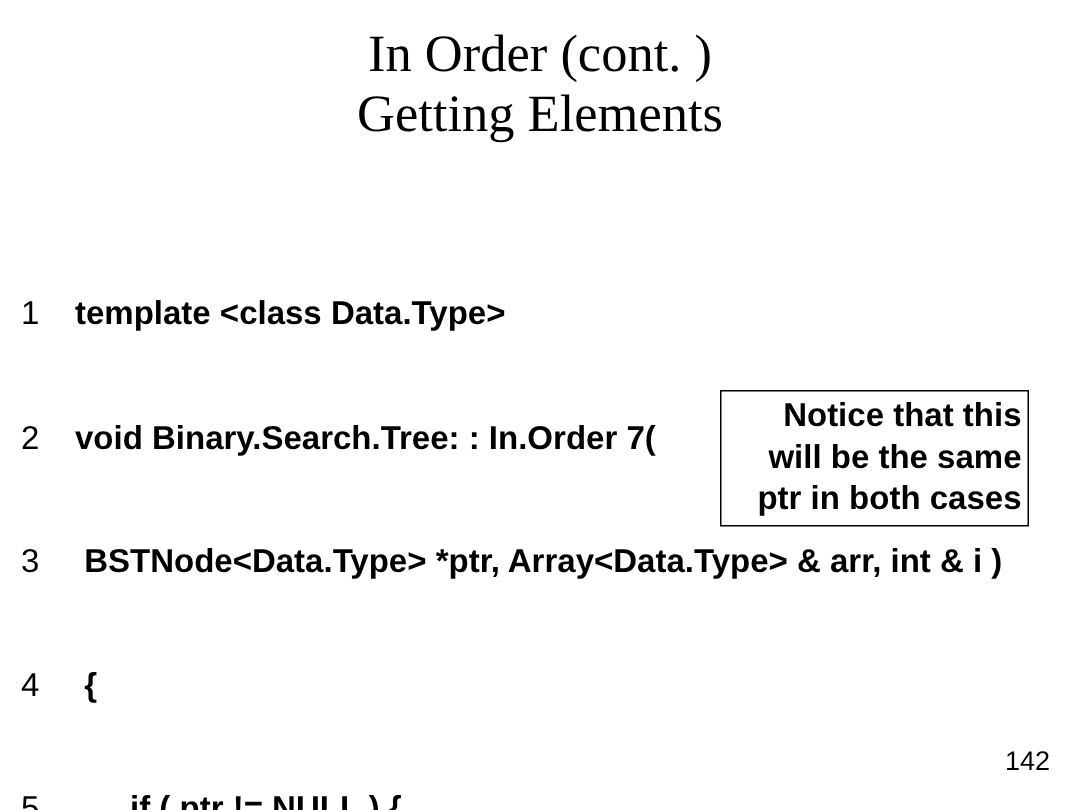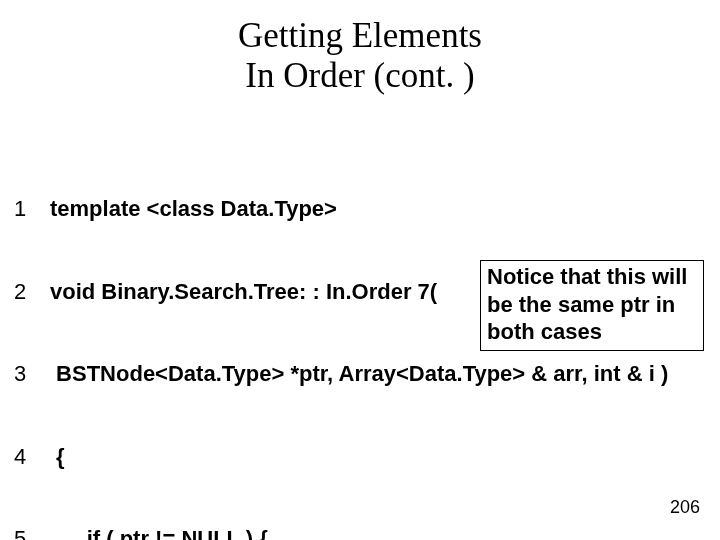--- a/index.html
+++ b/index.html
@@ -34,56 +34,57 @@
   .num {
     display: inline-block;
     width: 36px;
     text-align: left;
   }
   .txt { white-space: pre; font-weight: bold; }
   .callout {
     position: absolute;
     left: 480px;
     top: 260px;
-    width: 224px;
+    width: 206px;
     border: 1px solid #000;
     background: #fff;
     padding: 2px 4px 4px 6px;
     font-family: Arial, Helvetica, sans-serif;
     font-size: 22px;
     font-weight: bold;
     line-height: 1.25;
     color: #000;
+    text-align: right;
   }
   .pagenum {
     position: absolute;
     right: 20px;
     bottom: 22px;
     font-family: Arial, Helvetica, sans-serif;
     font-size: 18px;
     color: #000;
   }
 </style>
 </head>
 <body>
 
 <div class="title">
+  <div>In Order (cont. )</div>
   <div>Getting Elements</div>
-  <div>In Order (cont. )</div>
 </div>
 
 <div class="code-block">
   <div class="line"><span class="num">1</span><span class="txt">template &lt;class Data.Type&gt;</span></div>
   <div class="line"><span class="num">2</span><span class="txt">void Binary.Search.Tree: : In.Order 7(</span></div>
   <div class="line"><span class="num">3</span><span class="txt"> BSTNode&lt;Data.Type&gt; *ptr, Array&lt;Data.Type&gt; &amp; arr, int &amp; i )</span></div>
   <div class="line"><span class="num">4</span><span class="txt"> {</span></div>
   <div class="line"><span class="num">5</span><span class="txt">      if ( ptr != NULL ) {</span></div>
   
   
   
   
   
   
 </div>
 
 <div class="callout">Notice that this will be the same ptr in both cases</div>
 
-<div class="pagenum">206</div>
+<div class="pagenum">142</div>
 
 </body></html>

